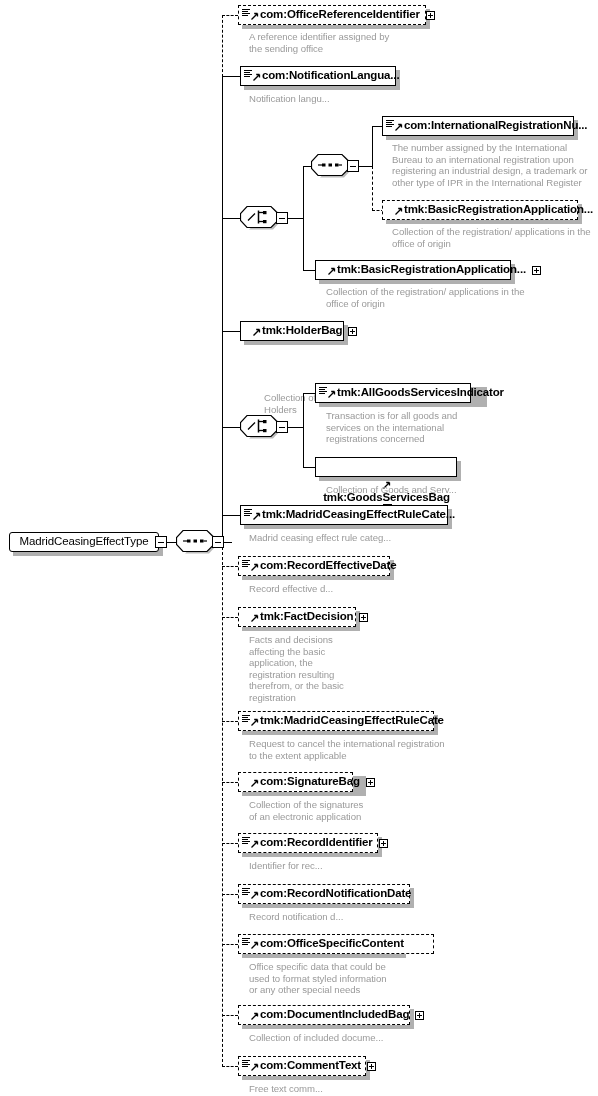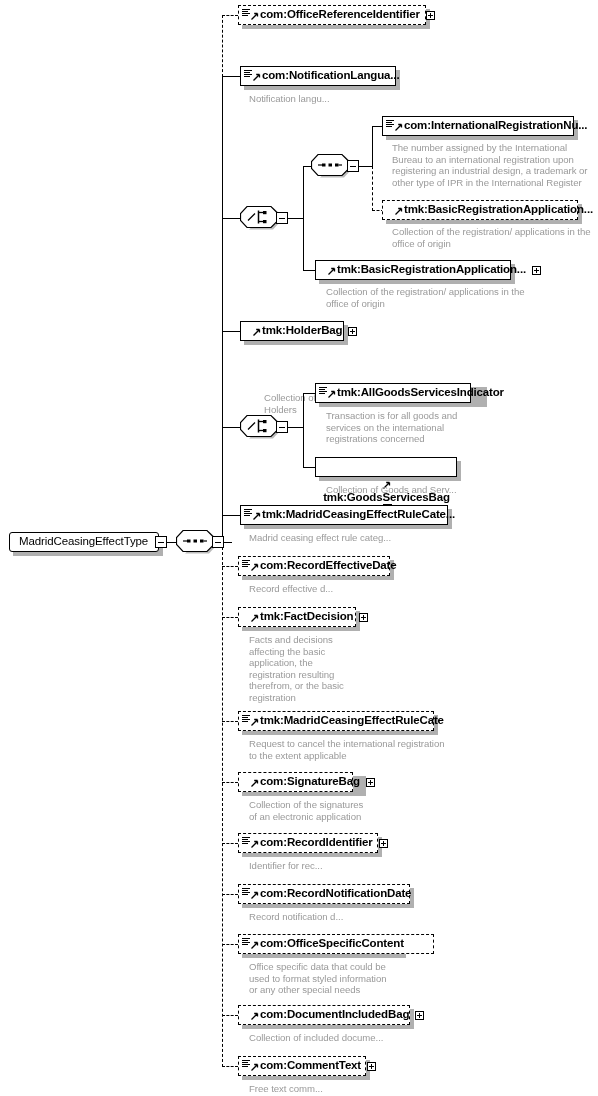--- a/index.html
+++ b/index.html
@@ -68,21 +68,21 @@
 
   .root-node {
     position: absolute;
     box-sizing: border-box;
     background: #ffffff;
     border: 1px solid #000000;
     border-radius: 3px;
     height: 20px;
     display: flex;
     align-items: center;
-    justify-content: flex-start;
+    justify-content: center;
     padding: 0 9px;
   }
   .root-label {
     font-size: 11.5px;
     color: #000000;
     line-height: 1;
     letter-spacing: -0.1px;
   }
 
   
@@ -223,20 +223,22 @@
         </span>
     </div>
     <span class="arrow-icon">
       <svg width="8" height="8" viewBox="0 0 8 8">
           <path d="M0.5,7.5 L6.5,1.5 M6.5,1.5 H3.2 M6.5,1.5 V4.6" stroke="#000" stroke-width="1.3" fill="none"></path>
         </svg>
     </span>
     <span class="node-label">com:OfficeReferenceIdentifier</span>
     <span class="plus-box"></span>
   </div>
+  <div class="desc" style="left:249px;top:31px;width:200px;">A reference identifier assigned by
+the sending office</div>
 
   <div class="line h" style="left:222px;top:76px;width:18px;"></div>
   <div class="node-shadow" style="left:244px;top:70px;width:156px;height:20px;"></div>
   <div class="node" style="left:240px;top:66px;width:156px;">
     <div class="icon-col">
       <span class="attr-icon">
           <i></i>
           <i></i>
           <i></i>
           <i></i>

